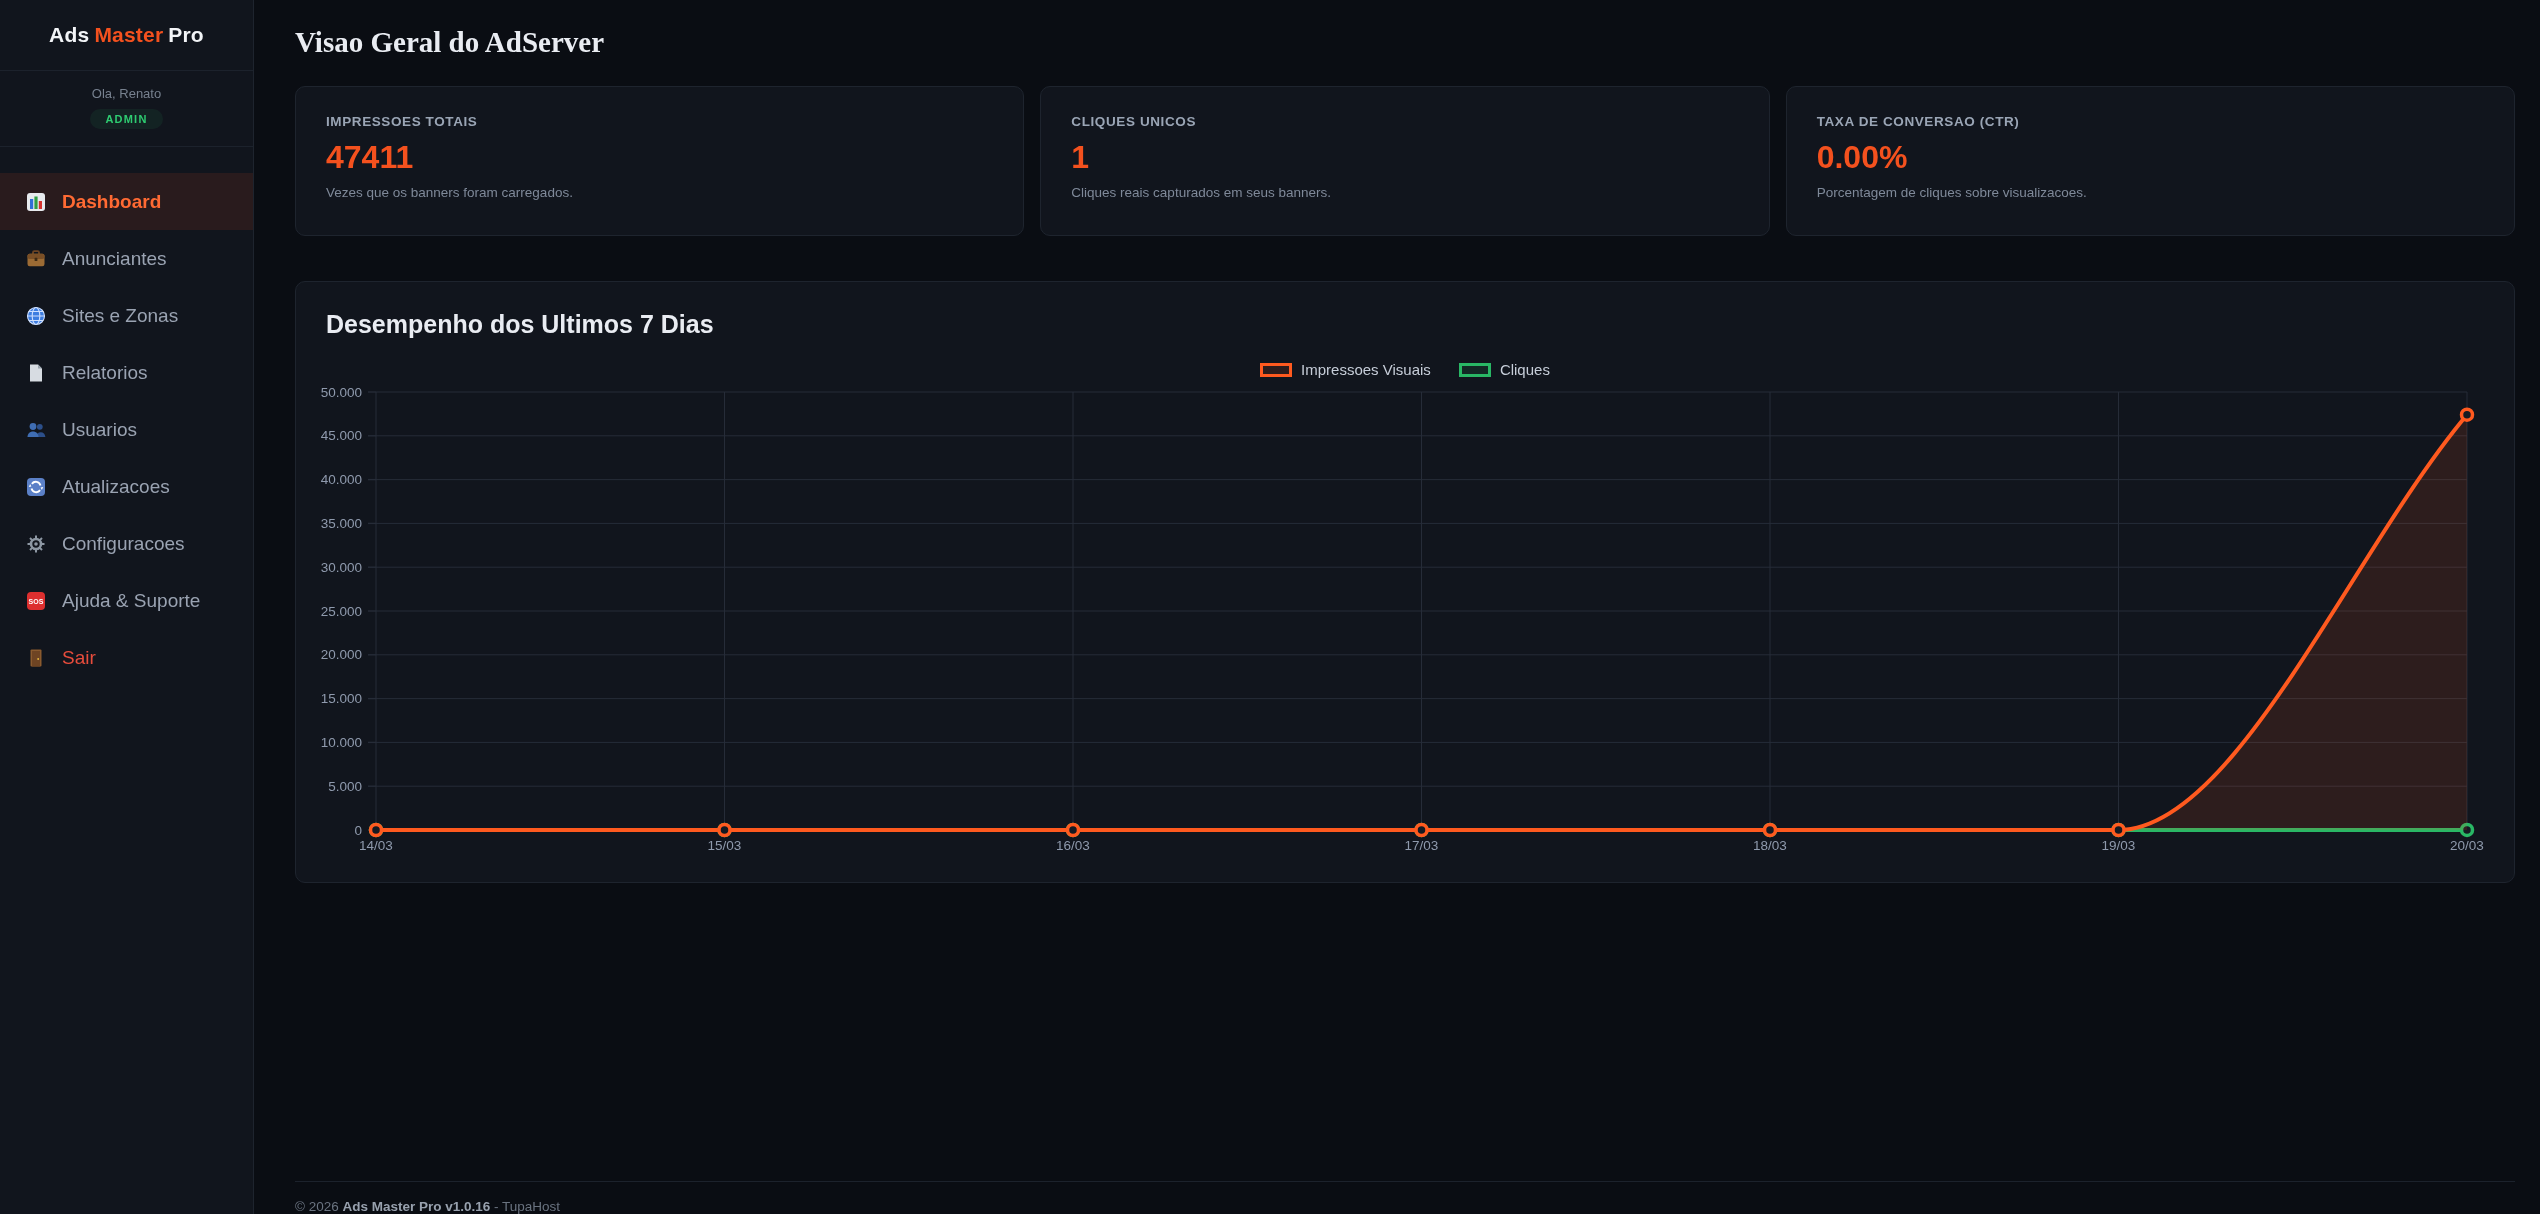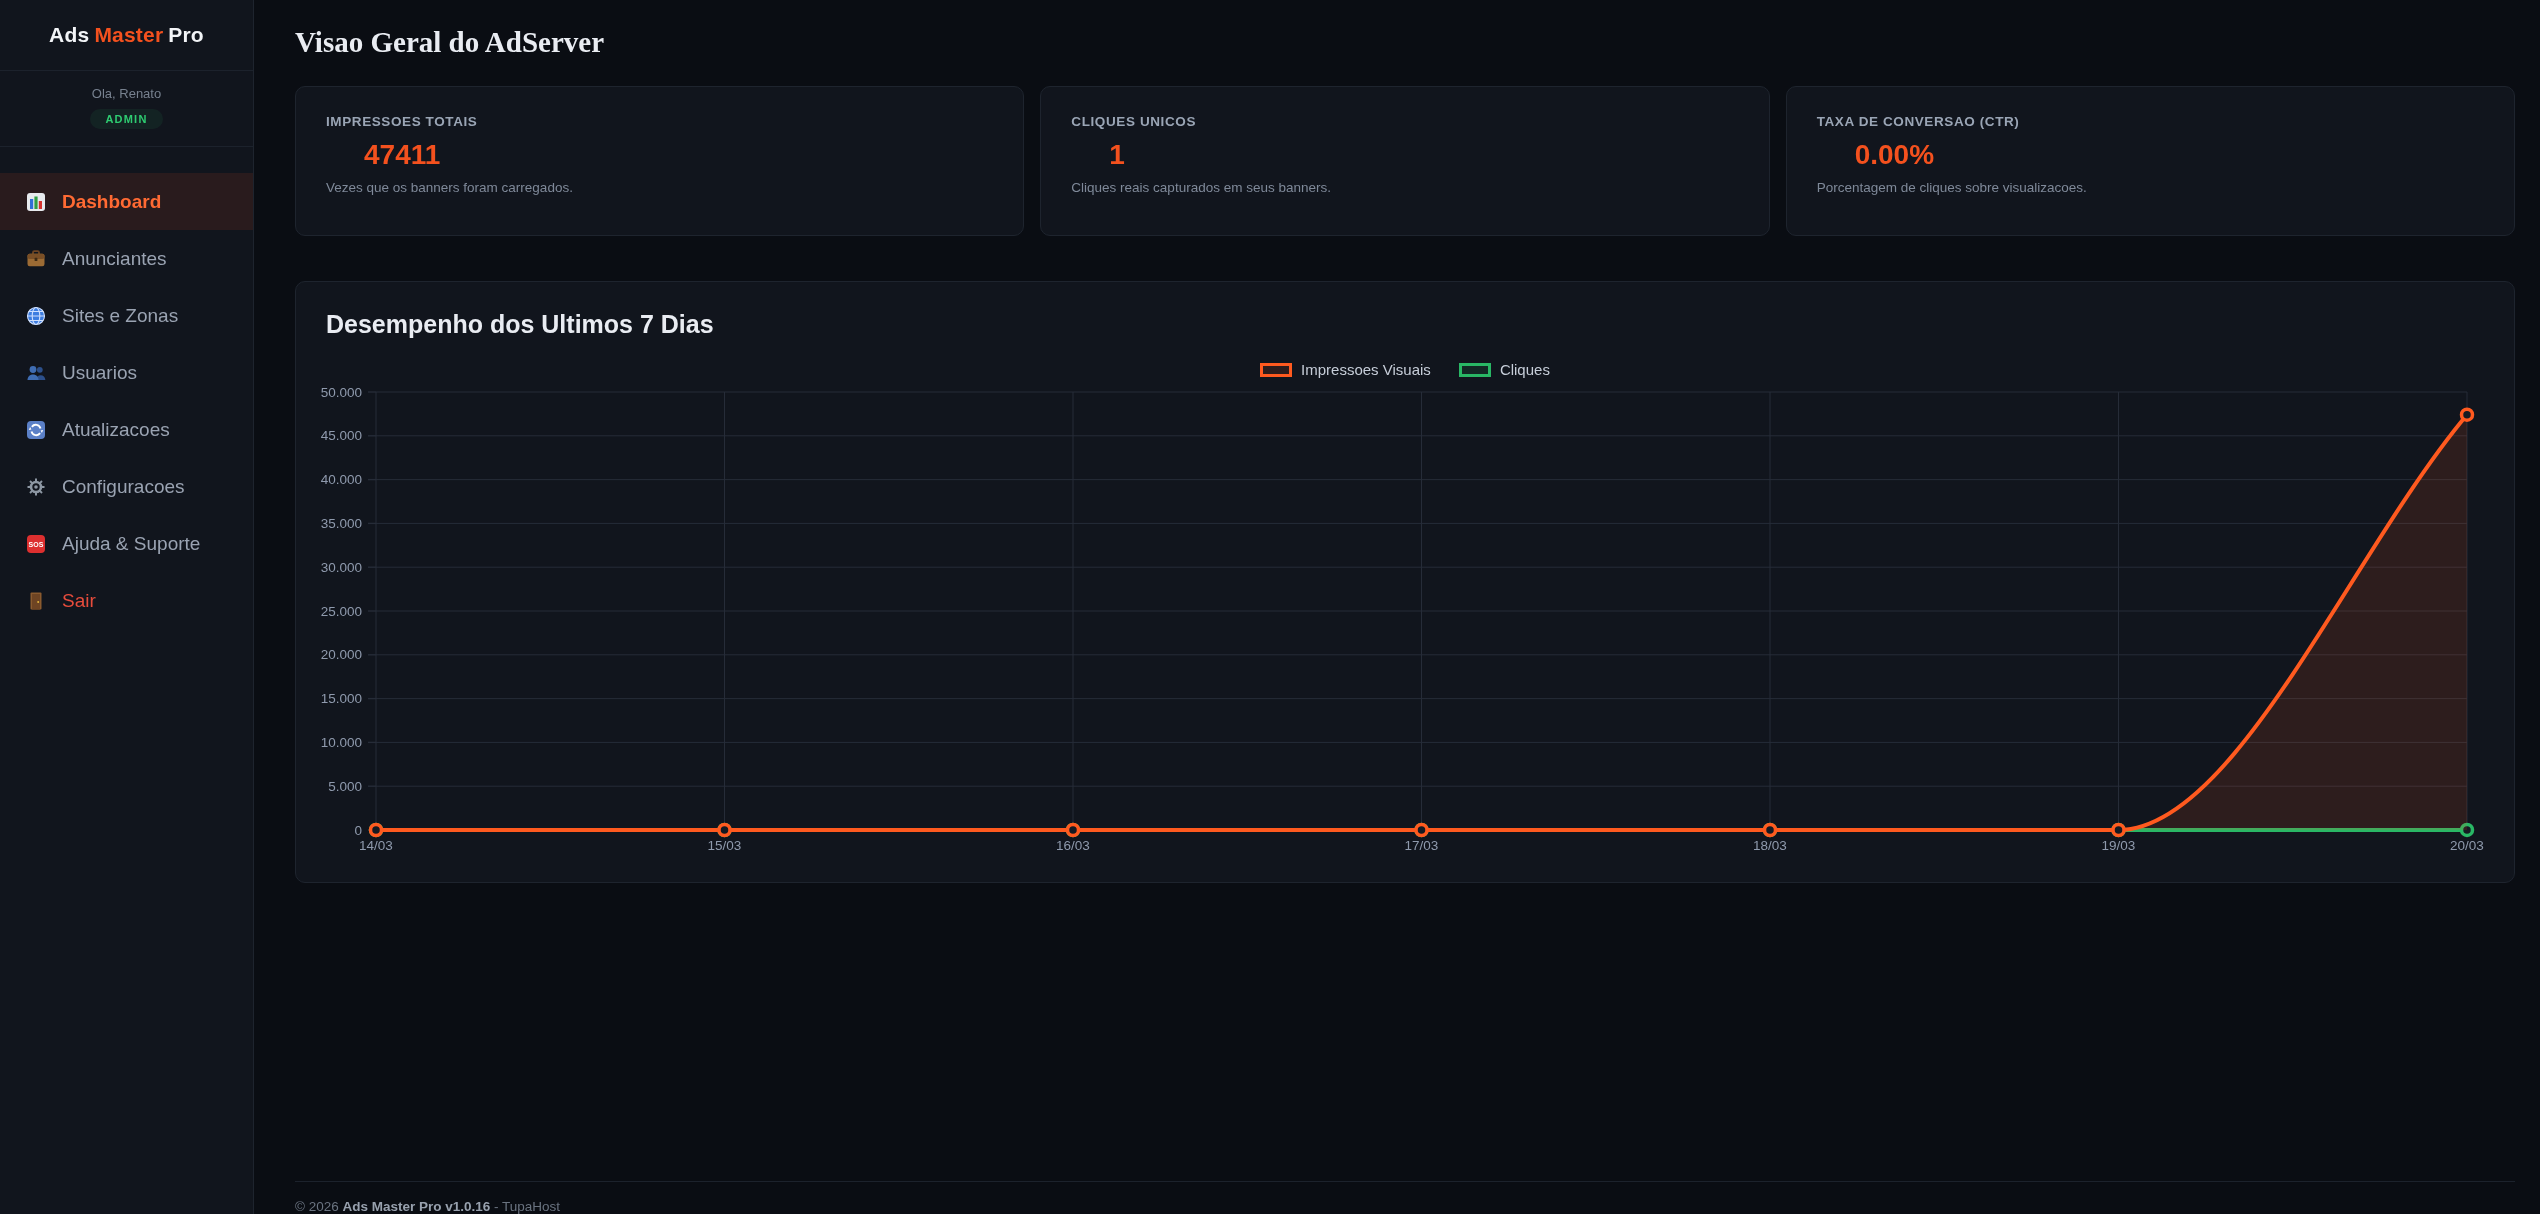--- a/index.html
+++ b/index.html
@@ -46,21 +46,21 @@
     flex:1; height:100%; display:flex; flex-direction:column;
     padding:0 27px 0 41px; background:#0a0d13;
   }
   .page-title { font-size:29px; font-weight:800; margin:26px 0 27px; color:#e9ecf2;font-family:Liberation Serif, serif; }
   .cards { display:flex; gap:16px; }
   .stat-card {
     flex:1; height:150px; background:#11151d;
     border:1px solid #1e242e; border-radius:10px; padding:27px 30px;
   }
   .stat-label { font-size:13.5px; font-weight:700; letter-spacing:.6px; color:#9aa5b5; }
-  .stat-value { font-size:28px; font-weight:800; color:var(--accent,#f4511e); margin-top:10px;margin-left:38px; }
+  .stat-value { font-size:32px; font-weight:800; color:var(--accent,#f4511e); margin-top:10px; }
   .stat-desc { font-size:13.5px; color:#7f8999; margin-top:9px; }
   .chart-card {
     margin-top:45px; background:#11151d; border:1px solid #1e242e;
     border-radius:10px; padding:28px 30px 26px;
   }
   .chart-title { font-size:25px; font-weight:800; color:#e9ecf2; }
   .legend { display:flex; justify-content:center; gap:28px; margin:22px 0 6px; }
   .legend-item { display:flex; align-items:center; gap:9px; font-size:15px; color:#c6cdd8; cursor:pointer; }
   .legend-box { width:32px; height:14px; border:3px solid; }
   .chart-wrap svg { display:block; overflow:visible; }
@@ -113,20 +113,29 @@
           <svg viewBox="0 0 20 20">
             <circle cx="10" cy="10" r="8.5" fill="#3d7de0"></circle>
             <g stroke="#cfe0ff" stroke-width="1.1" fill="none">
               <ellipse cx="10" cy="10" rx="3.8" ry="8.5"></ellipse>
               <circle cx="10" cy="10" r="8.5"></circle>
               <path d="M1.5 10h17M2.6 5.5h14.8M2.6 14.5h14.8"></path>
             </g>
           </svg>
         </span>
     <span class="nav-label">Sites e Zonas</span>
+  </li>
+      <li class="nav-item">
+    <span class="icon">
+          <svg viewBox="0 0 20 20">
+            <path d="M4 1.5h8l4 4V18.5H4z" fill="#d7dce2"></path>
+            <path d="M12 1.5l4 4h-4z" fill="#9aa3ad"></path>
+          </svg>
+        </span>
+    <span class="nav-label">Relatorios</span>
   </li>
       <li class="nav-item">
     <span class="icon">
           <svg viewBox="0 0 20 20">
             <g fill="#2c4f8a">
               <circle cx="13.8" cy="6.8" r="2.9"></circle>
               <path d="M9.9 17c.3-3 2.3-4.8 4.9-4.8 2.4 0 4.3 1.9 4.6 4.8z"></path>
             </g>
             <g fill="#3f6db3">
               <circle cx="7" cy="6.5" r="3.4"></circle>

